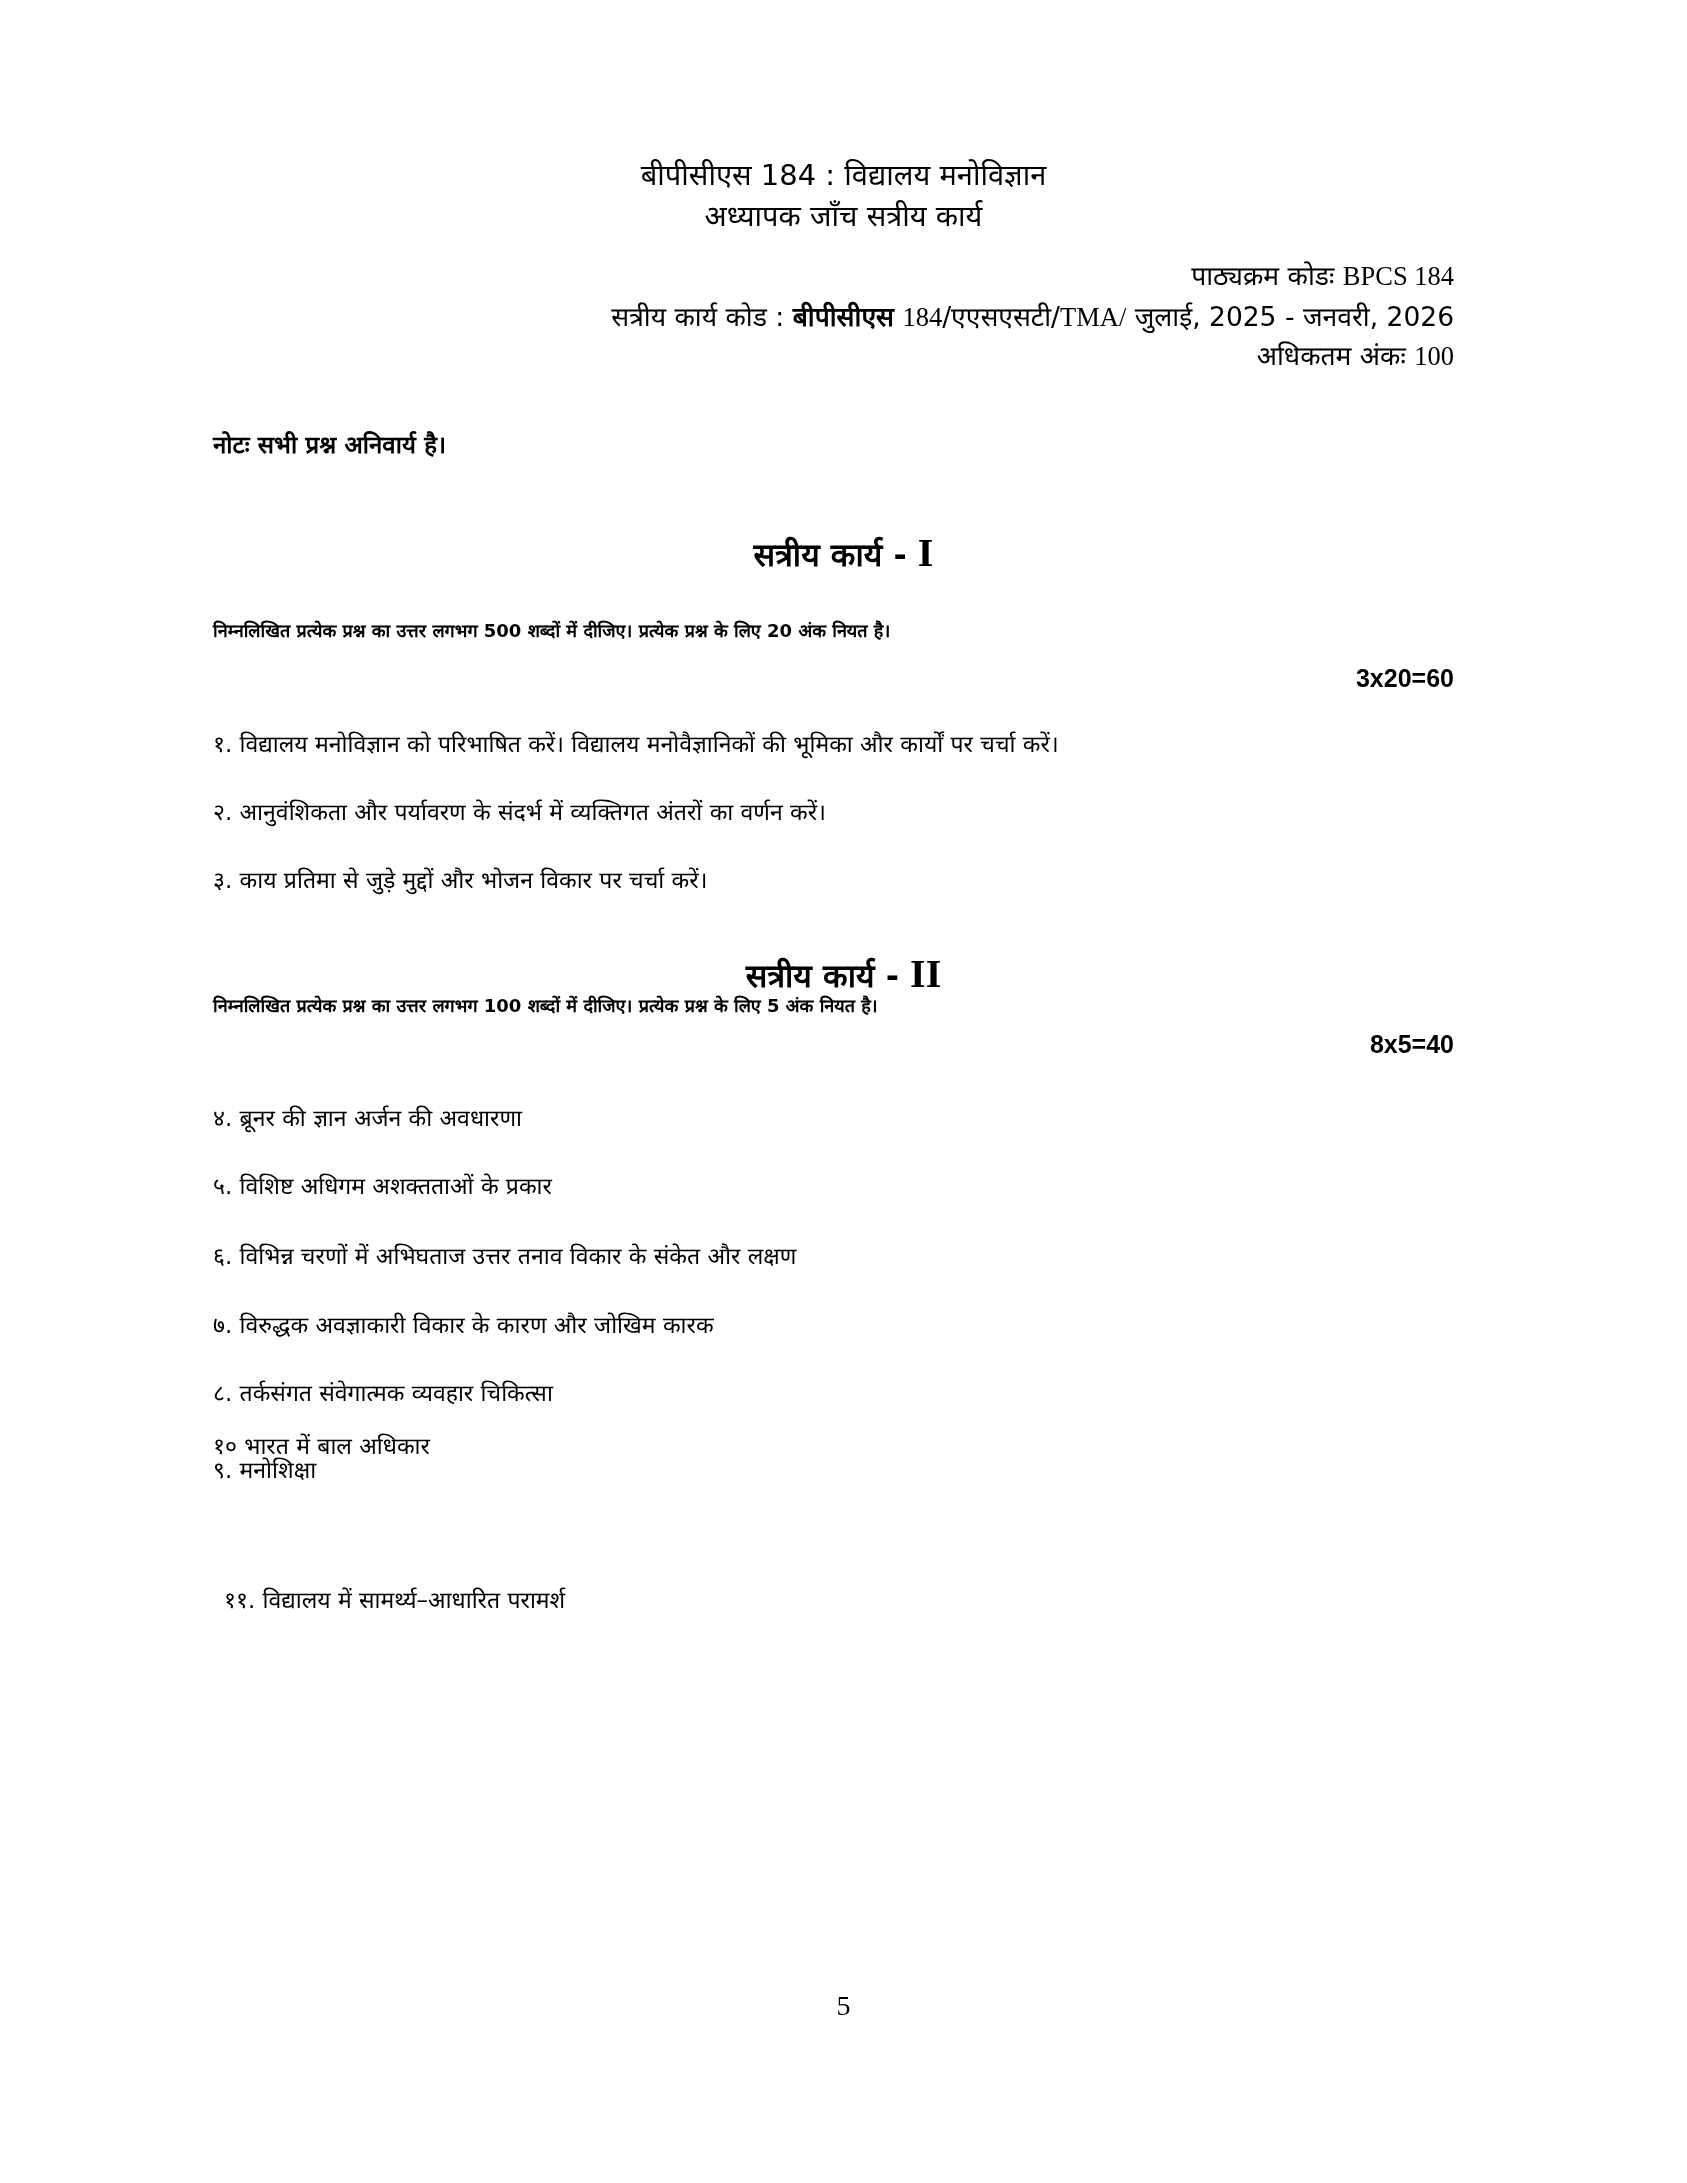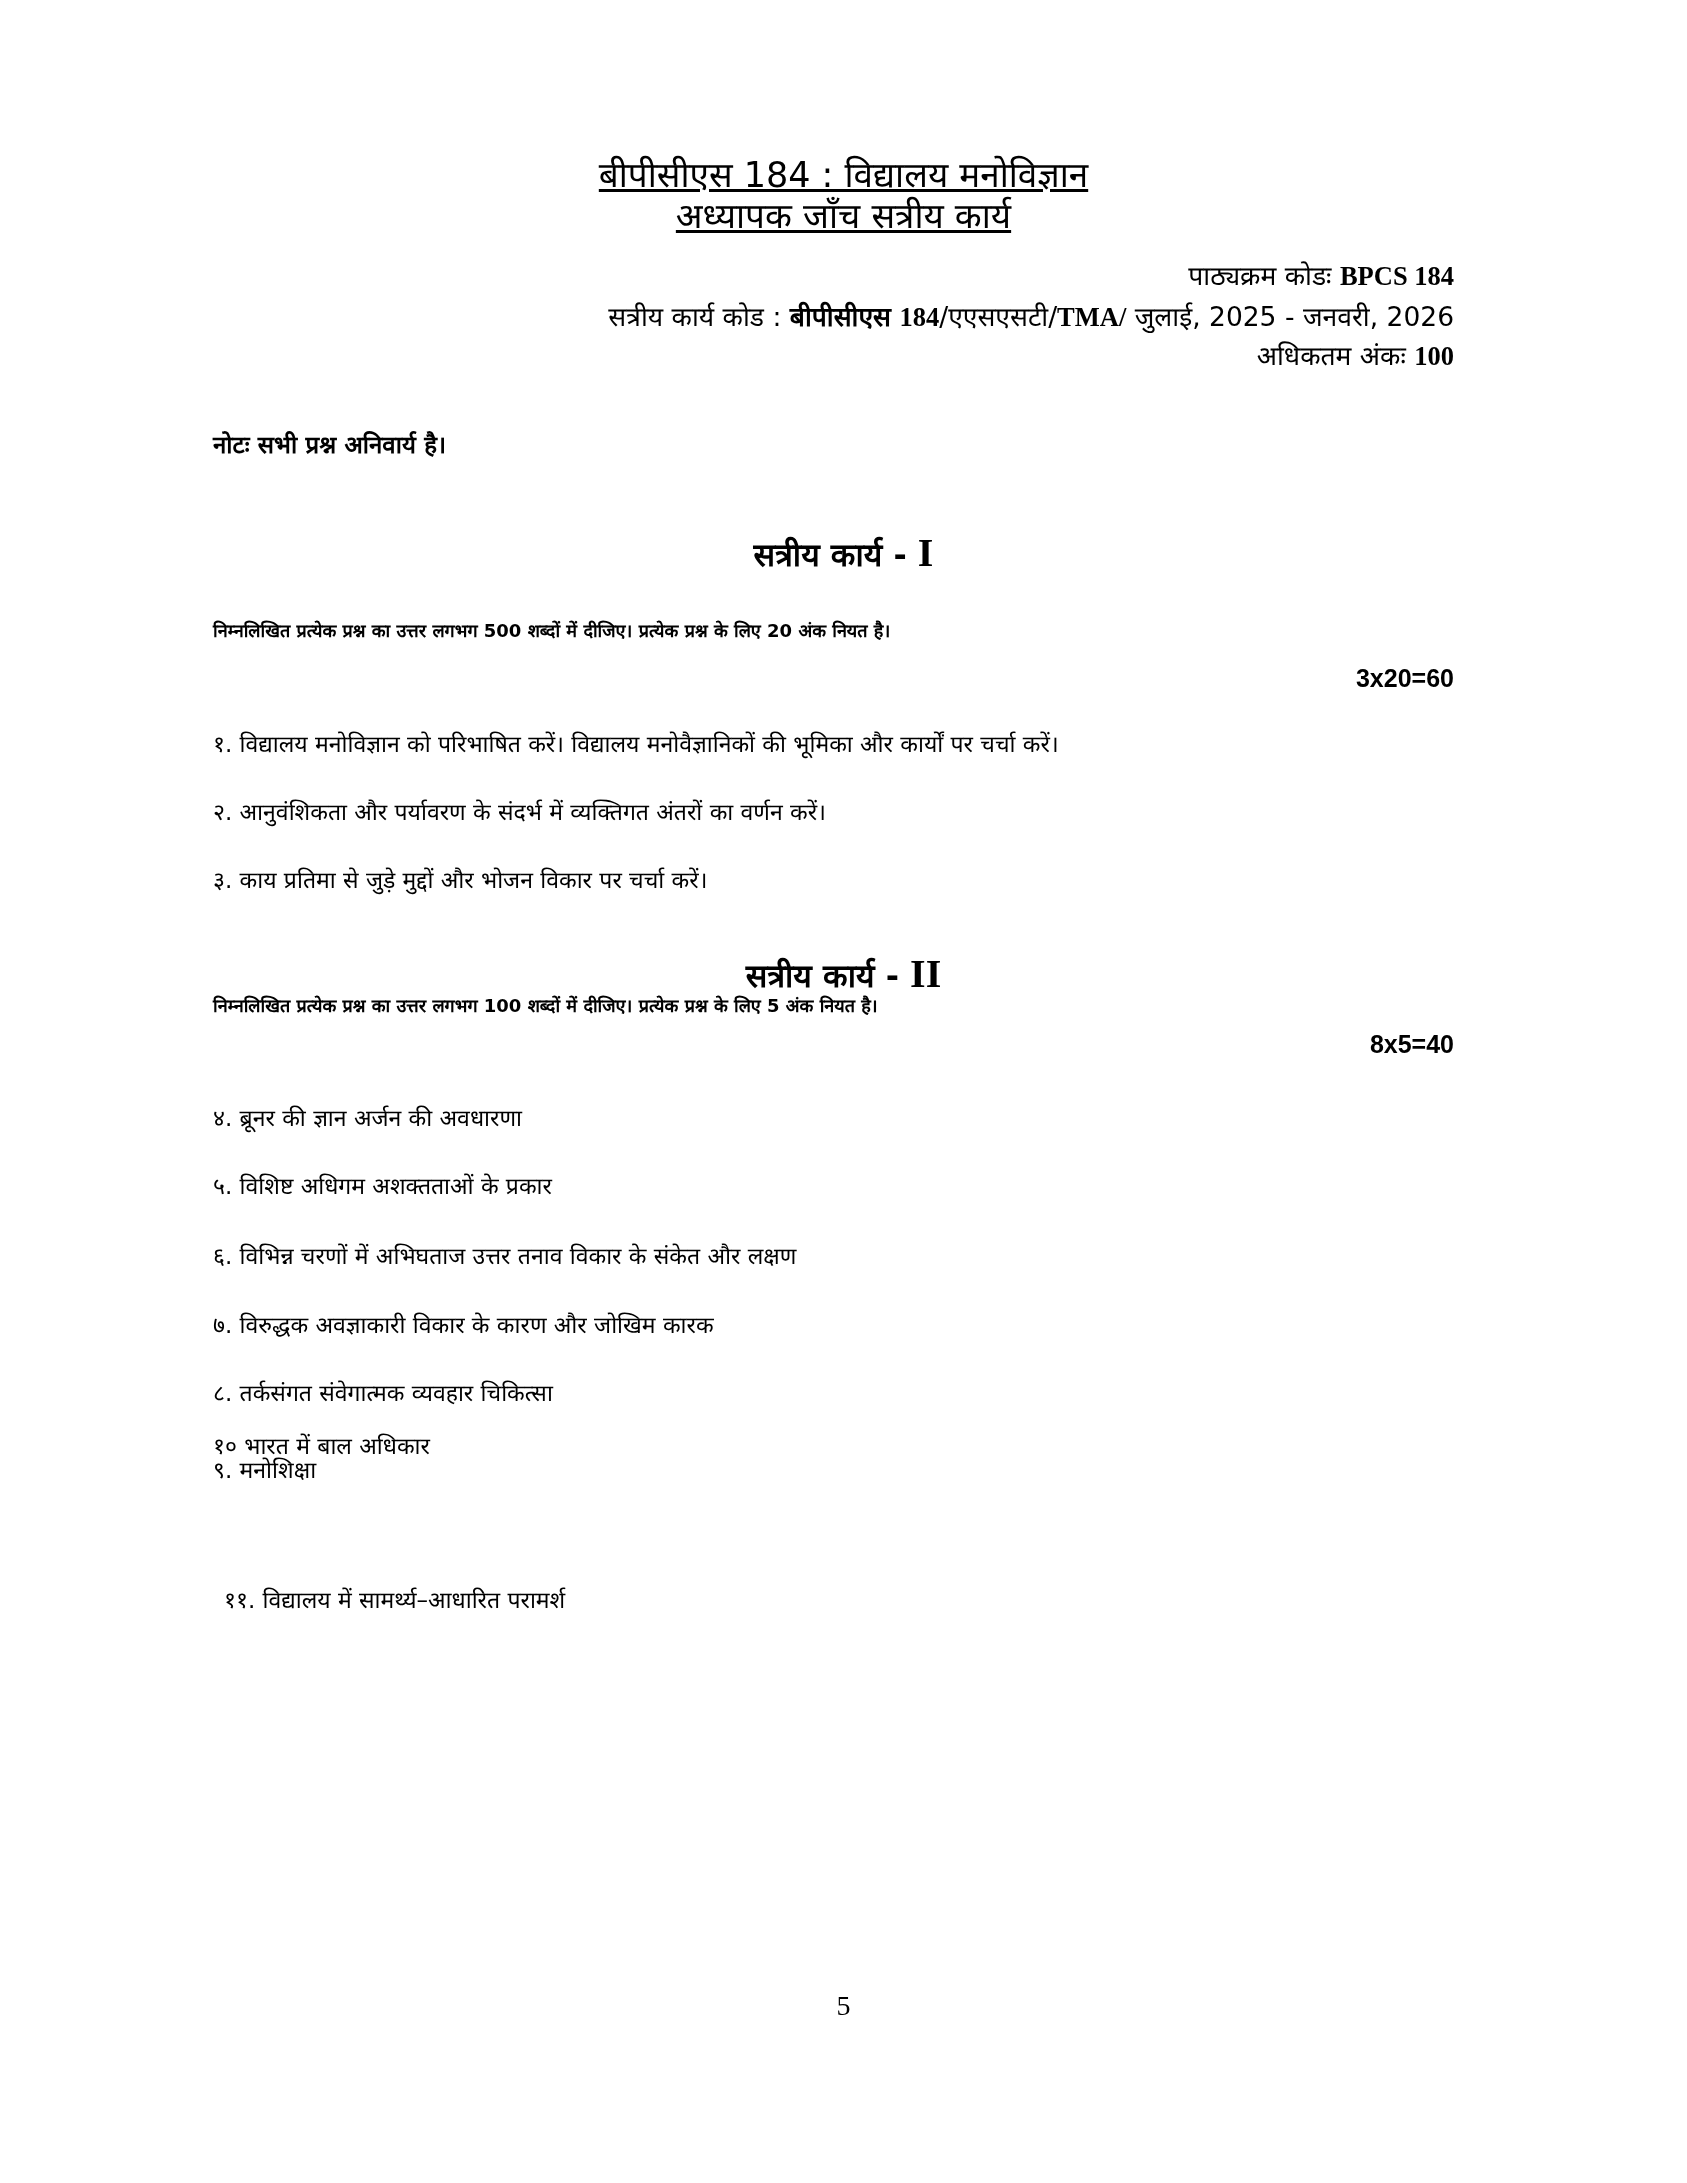--- a/index.html
+++ b/index.html
@@ -2,23 +2,23 @@
 <html style="font-size:10.6px"><head>
 <meta charset="utf-8">
 <style>
   html, body { margin: 0; padding: 0; background: #ffffff; }
   body {
     width: 1687px; height: 2183px; position: relative; overflow: hidden;
     color: #000; font-family: "DejaVu Sans", "Liberation Sans", sans-serif;
   }
   .abs { position: absolute; }
   .center { left: 0; width: 1687px; text-align: center; }
-  .title { font-size: 35px; line-height: 40px; text-decoration: underline; }
+  .title { font-size: 29px; line-height: 40px; }
   .right { right: 233px; text-align: right; font-size: 26.5px; line-height: 37px; white-space: nowrap; }
-  .serif-b { font-family: "Liberation Serif", "DejaVu Serif", serif; font-weight: bold; }
+  .serif-b { font-family: "Liberation Serif", "DejaVu Serif", serif; font-weight: normal; }
   .note { left: 213px; font-size: 24px; font-weight: bold; }
   .sec { font-size: 32px; font-weight: bold; }
   .sec .roman { font-family: "Liberation Serif", "DejaVu Serif", serif; font-size: 40px; }
   .instr { left: 213px; width: 1241px; font-size: 18px; font-weight: bold; line-height: 37px; text-align: justify; }
   .marks { right: 233px; font-size: 25px; font-weight: bold; font-family: "Liberation Sans", sans-serif; }
   .q { left: 213px; font-size: 23px; line-height: 32px; white-space: nowrap; }
   .pageno { font-family: "Liberation Serif", serif; font-size: 28px; }
 </style>
 </head>
 <body>

